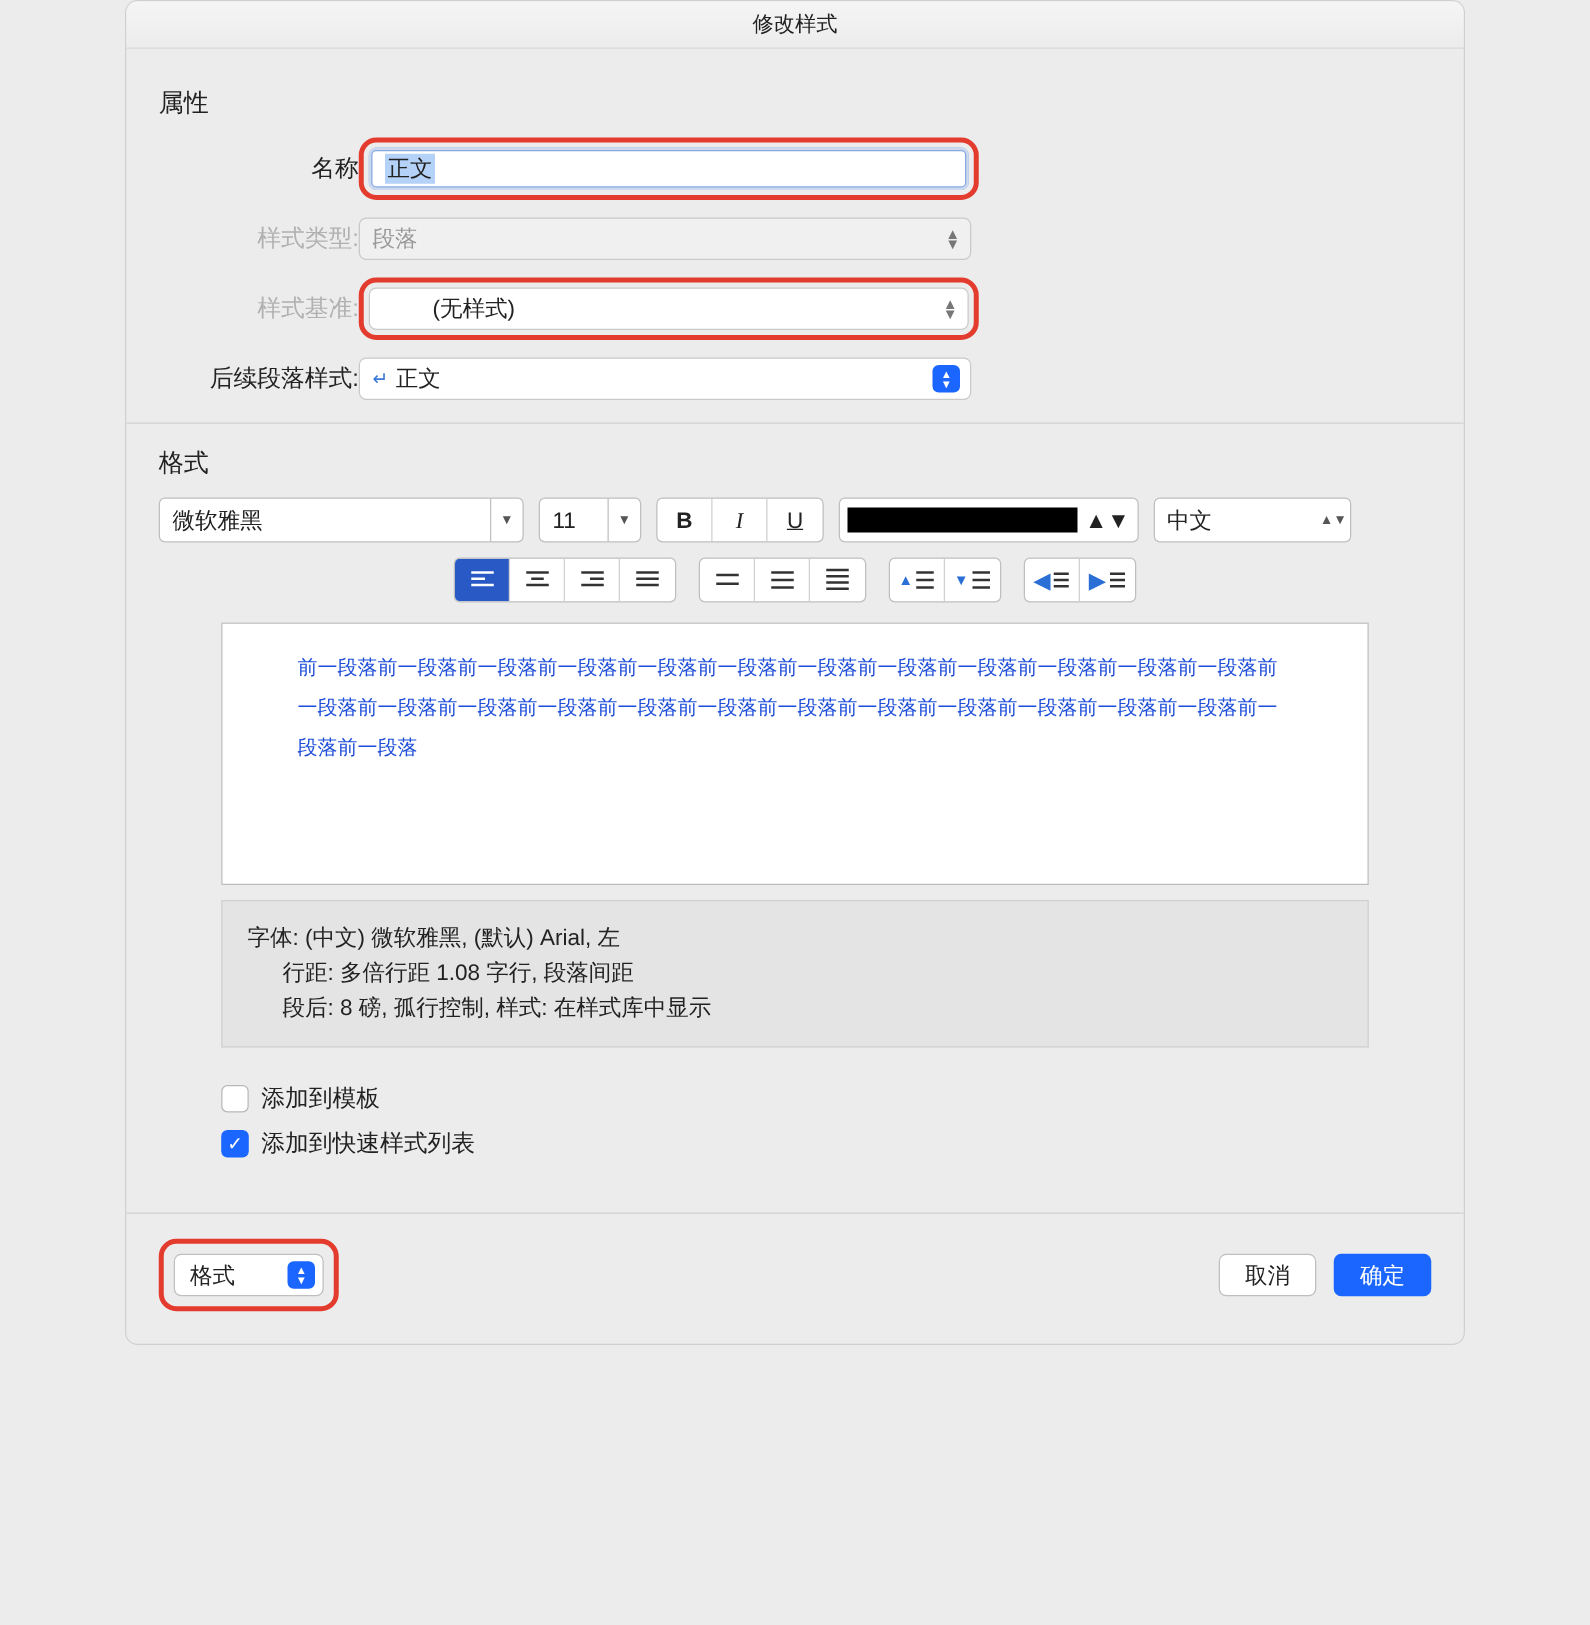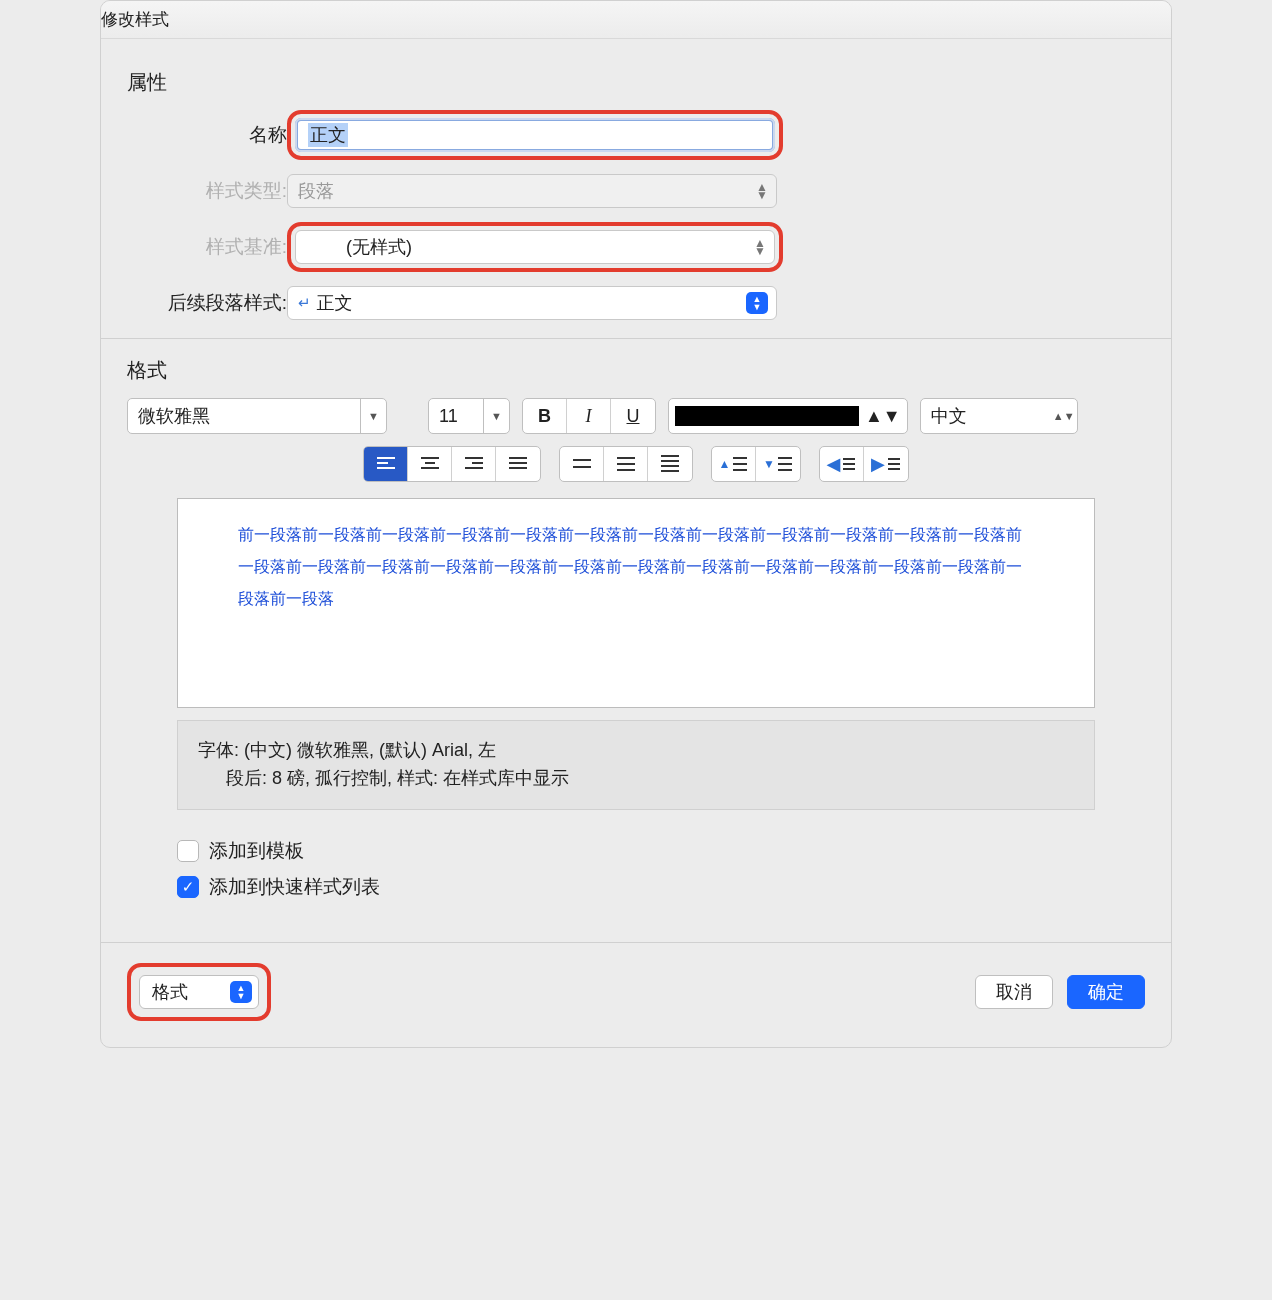--- a/index.html
+++ b/index.html
@@ -14,21 +14,21 @@
     width:1072px;
     margin:0 auto;
     background:#ececec;
     border:1px solid #d0d0d0;
     border-radius:10px;
     overflow:hidden;
   }
   .titlebar{
     height:38px;
     line-height:38px;
-    text-align:left;
+    text-align:center;
     font-size:17px;
     border-bottom:1px solid #d9d9d9;
     background:linear-gradient(#f5f5f5,#ececec);
   }
   .content{padding:20px 26px 10px;}
   .section-title{font-size:20px;margin:10px 0 14px;}
   .row{display:flex;align-items:center;margin-bottom:14px;}
   .row .lbl{width:160px;text-align:right;font-size:19px;}
   .row .lbl.disabled{color:#b0b0b0;}
   .ctrl{flex:1;border-radius:11px;}
@@ -166,25 +166,25 @@
             </span>
         </div>
       </div>
     </div>
 
     <hr class="sep">
 
     <div class="section-title">格式</div>
 
     <div class="toolbar">
-      <div class="tcombo" style="width:260px;padding-right:30px;text-align:center;">
+      <div class="tcombo" style="width:292px;padding-right:30px;text-align:center;">
         <span>微软雅黑</span>
         <span class="dd">▼</span>
       </div>
-      <div class="tcombo" style="width:82px;padding-right:30px;margin-left:29px;">
+      <div class="tcombo" style="width:82px;padding-right:30px;">
         <span>11</span>
         <span class="dd">▼</span>
       </div>
       <div class="btngroup">
         <div class="btn" style="font-weight:700;">B</div>
         <div class="btn" style="font-style:italic;font-family:serif;">I</div>
         <div class="btn" style="text-decoration:underline;">U</div>
       </div>
       <div class="colorbox">
         <div class="swatch"></div>
@@ -319,20 +319,21 @@
         </div>
       </div>
     </div>
 
     <div style="padding:0 50px;">
       <div class="preview">
         <div class="ghost">前一段落前一段落前一段落前一段落前一段落前一段落前一段落前一段落前一段落前一段落前一段落前一段落前一段落前一段落前一段落前一段落前一段落前一段落前一段落前一段落前一段落前一段落前一段落前一段落前一段落前一段落</div>
       </div>
       <div class="descbox">
         <div>字体: (中文) 微软雅黑, (默认) Arial, 左</div>
+        <div style="padding-left:28px;">行距: 多倍行距 1.08 字行, 段落间距</div>
         <div style="padding-left:28px;">段后: 8 磅, 孤行控制, 样式: 在样式库中显示</div>
       </div>
     </div>
 
     <div style="height:18px;"></div>
     <div class="chk-row">
       <div class="chk"></div>
       <span>添加到模板</span>
     </div>
     <div class="chk-row">

